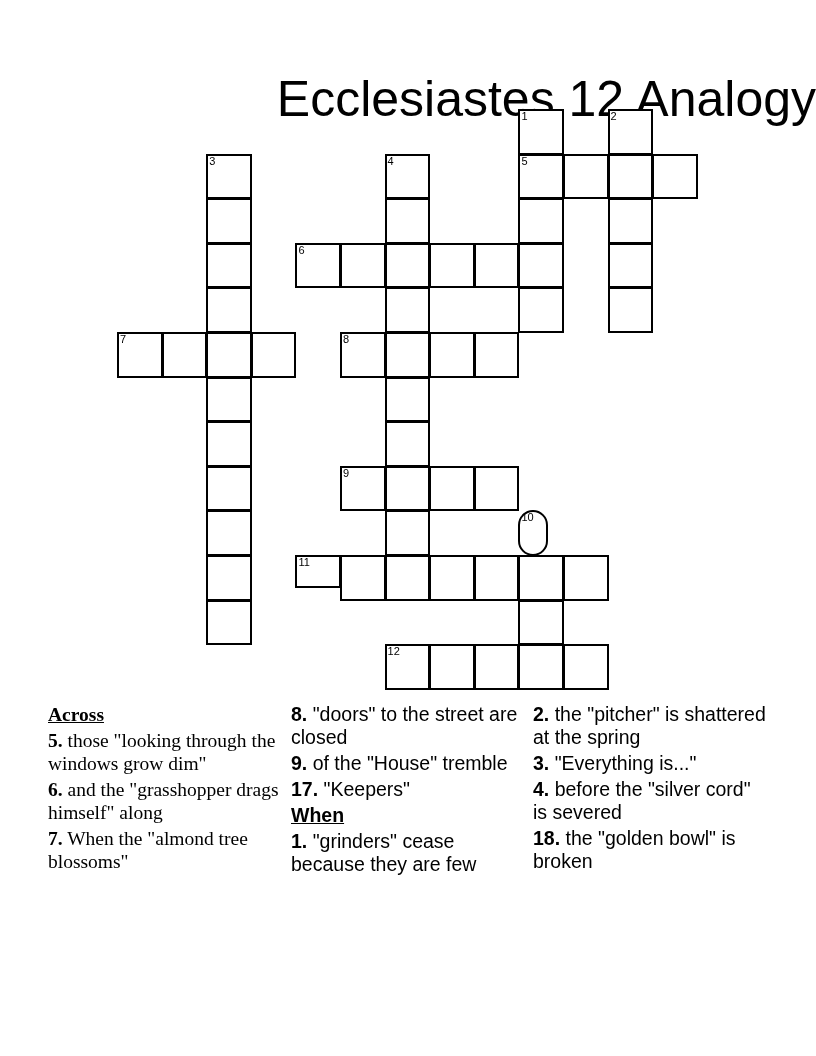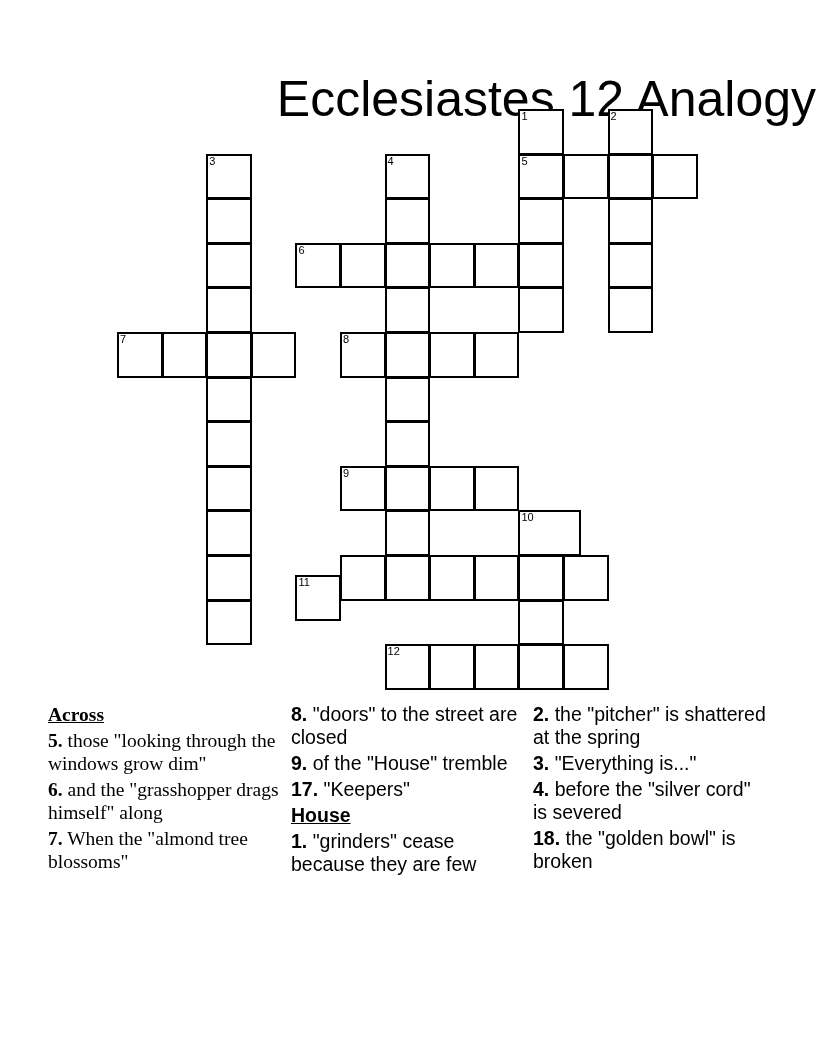--- a/index.html
+++ b/index.html
@@ -76,25 +76,25 @@
     <div class="cell" style="left: 267.6px; top: 312.2px; width: 45.6px; height: 45.6px;"></div>
     <div class="cell" style="left: 89.2px; top: 356.8px; width: 45.6px; height: 45.6px;"></div>
     <div class="cell" style="left: 223px; top: 356.8px; width: 45.6px; height: 45.6px;">
       <span class="num">9</span>
     </div>
     <div class="cell" style="left: 267.6px; top: 356.8px; width: 45.6px; height: 45.6px;"></div>
     <div class="cell" style="left: 312.2px; top: 356.8px; width: 45.6px; height: 45.6px;"></div>
     <div class="cell" style="left: 356.8px; top: 356.8px; width: 45.6px; height: 45.6px;"></div>
     <div class="cell" style="left: 89.2px; top: 401.4px; width: 45.6px; height: 45.6px;"></div>
     <div class="cell" style="left: 267.6px; top: 401.4px; width: 45.6px; height: 45.6px;"></div>
-    <div class="cell" style="left: 401.4px; top: 401.4px; width: 63px; height: 45.6px;">
+    <div class="cell" style="left: 401.4px; top: 401.4px; width: 30px; height: 45.6px; border-radius: 17px;">
       <span class="num">10</span>
     </div>
     <div class="cell" style="left: 89.2px; top: 446px; width: 45.6px; height: 45.6px;"></div>
-    <div class="cell" style="left: 178.4px; top: 466px; width: 45.6px; height: 46px;">
+    <div class="cell" style="left: 178.4px; top: 446px; width: 45.6px; height: 33px;">
       <span class="num">11</span>
     </div>
     <div class="cell" style="left: 223px; top: 446px; width: 45.6px; height: 45.6px;"></div>
     <div class="cell" style="left: 267.6px; top: 446px; width: 45.6px; height: 45.6px;"></div>
     <div class="cell" style="left: 312.2px; top: 446px; width: 45.6px; height: 45.6px;"></div>
     <div class="cell" style="left: 356.8px; top: 446px; width: 45.6px; height: 45.6px;"></div>
     <div class="cell" style="left: 401.4px; top: 446px; width: 45.6px; height: 45.6px;"></div>
     <div class="cell" style="left: 446px; top: 446px; width: 45.6px; height: 45.6px;"></div>
     <div class="cell" style="left: 89.2px; top: 490.6px; width: 45.6px; height: 45.6px;"></div>
     <div class="cell" style="left: 401.4px; top: 490.6px; width: 45.6px; height: 45.6px;"></div>
@@ -111,21 +111,21 @@
   <span class="heading">Across</span>
   <span class="clue"><b>5.</b><span> those "looking through the windows grow dim"</span></span>
   <span class="clue"><b>6.</b><span> and the "grasshopper drags himself" along</span></span>
   <span class="clue"><b>7.</b><span> When the "almond tree blossoms"</span></span>
 </div>
 
 <div class="clues col2">
   <span class="clue"><b>8.</b><span> "doors" to the street are closed</span></span>
   <span class="clue"><b>9.</b><span> of the "House" tremble</span></span>
   <span class="clue"><b>17.</b><span> "Keepers"</span></span>
-  <span class="heading">House</span>
+  <span class="heading">When</span>
   <span class="clue"><b>1.</b><span> "grinders" cease because they are few</span></span>
 </div>
 
 <div class="clues col3">
   <span class="clue"><b>2.</b><span> the "pitcher" is shattered at the spring</span></span>
   <span class="clue"><b>3.</b><span> "Everything is..."</span></span>
   <span class="clue"><b>4.</b><span> before the "silver cord" is severed</span></span>
   <span class="clue"><b>18.</b><span> the "golden bowl" is broken</span></span>
 </div>
 

